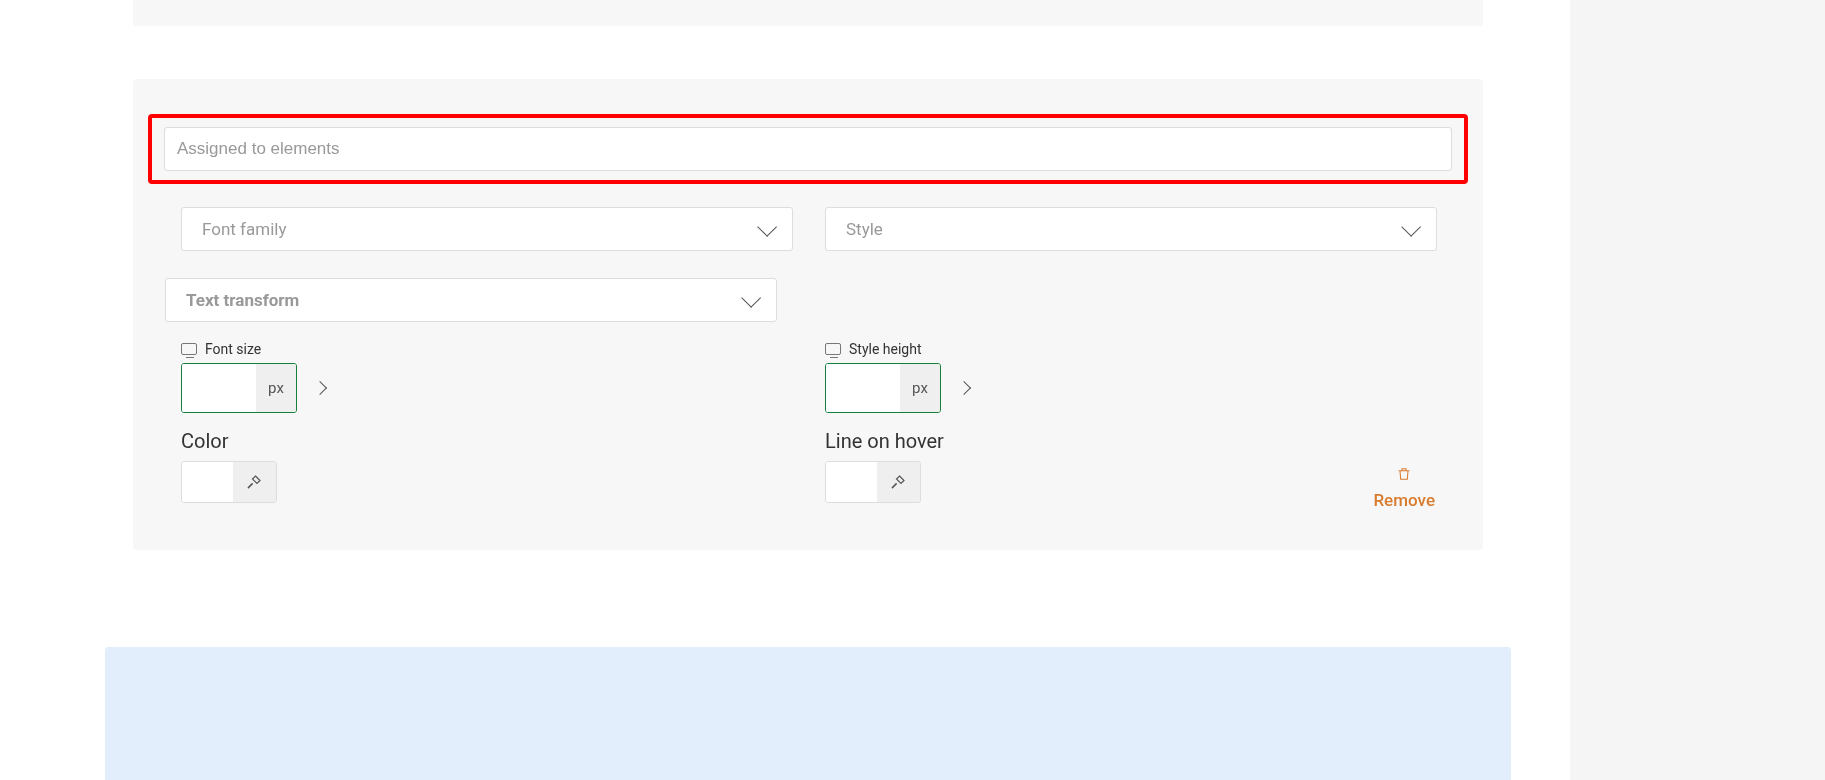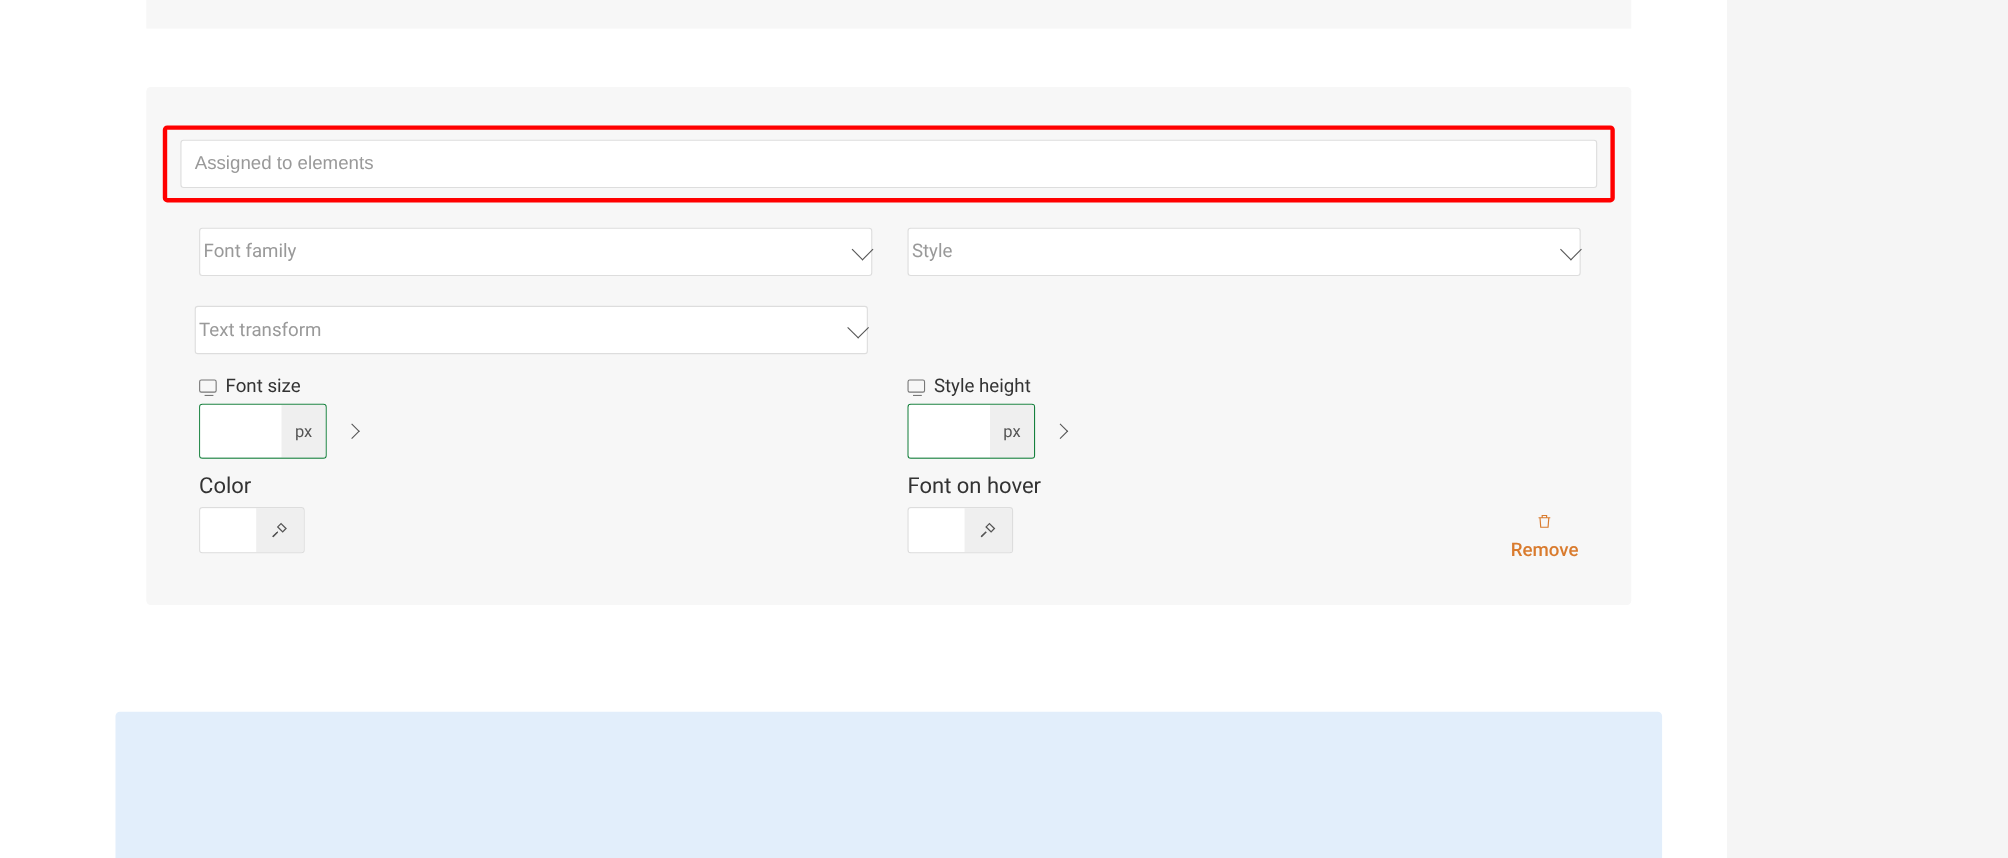--- a/index.html
+++ b/index.html
@@ -72,36 +72,37 @@
   .row1 {
     position: absolute;
     left: 48px;
     top: 128px;
     width: 1256px;
     display: flex;
     gap: 32px;
   }
   .row2 {
     position: absolute;
-    left: 44px;
+    left: 32px;
     top: 199px;
     width: 1256px;
     display: flex;
     gap: 32px;
+    font-weight: bold;
   }
   .dropdown {
     flex: 1;
     height: 44px;
     background: #fff;
     border: 1px solid #ddd;
     border-radius: 3px;
     display: flex;
     align-items: center;
     justify-content: space-between;
-    padding: 0 3px;
+    padding: 0 20px;
     font-size: 17px;
     color: #999;
     cursor: pointer;
   }
   .dropdown.half { width: 612px; flex: none; }
   .chev-down {
     width: 14px;
     height: 14px;
     border-right: 1.5px solid #555;
     border-bottom: 1.5px solid #555;
@@ -114,21 +115,21 @@
     top: 262px;
     width: 1256px;
     display: flex;
     gap: 32px;
   }
   .size-col { flex: 1; }
   .size-label {
     display: flex;
     align-items: center;
     gap: 8px;
-    font-size: 17px;
+    font-size: 14px;
     color: #333;
     margin-bottom: 6px;
   }
   .monitor-icon {
     width: 16px; height: 12px;
     border: 1.5px solid #777;
     border-radius: 2px;
     position: relative;
   }
   .monitor-icon::after {
@@ -344,21 +345,21 @@
           <div class="color-swatch"></div>
           <div class="dropper">
             <svg viewBox="0 0 24 24">
                 <path d="M4 20l6-6M14 4l6 6-4 4-6-6z"></path>
                 <path d="M10 14l-6 6"></path>
               </svg>
           </div>
         </div>
       </div>
       <div class="color-col">
-        <div class="color-label">Font on hover</div>
+        <div class="color-label">Line on hover</div>
         <div class="color-input-group">
           <div class="color-swatch"></div>
           <div class="dropper">
             <svg viewBox="0 0 24 24">
                 <path d="M4 20l6-6M14 4l6 6-4 4-6-6z"></path>
                 <path d="M10 14l-6 6"></path>
               </svg>
           </div>
         </div>
       </div>

